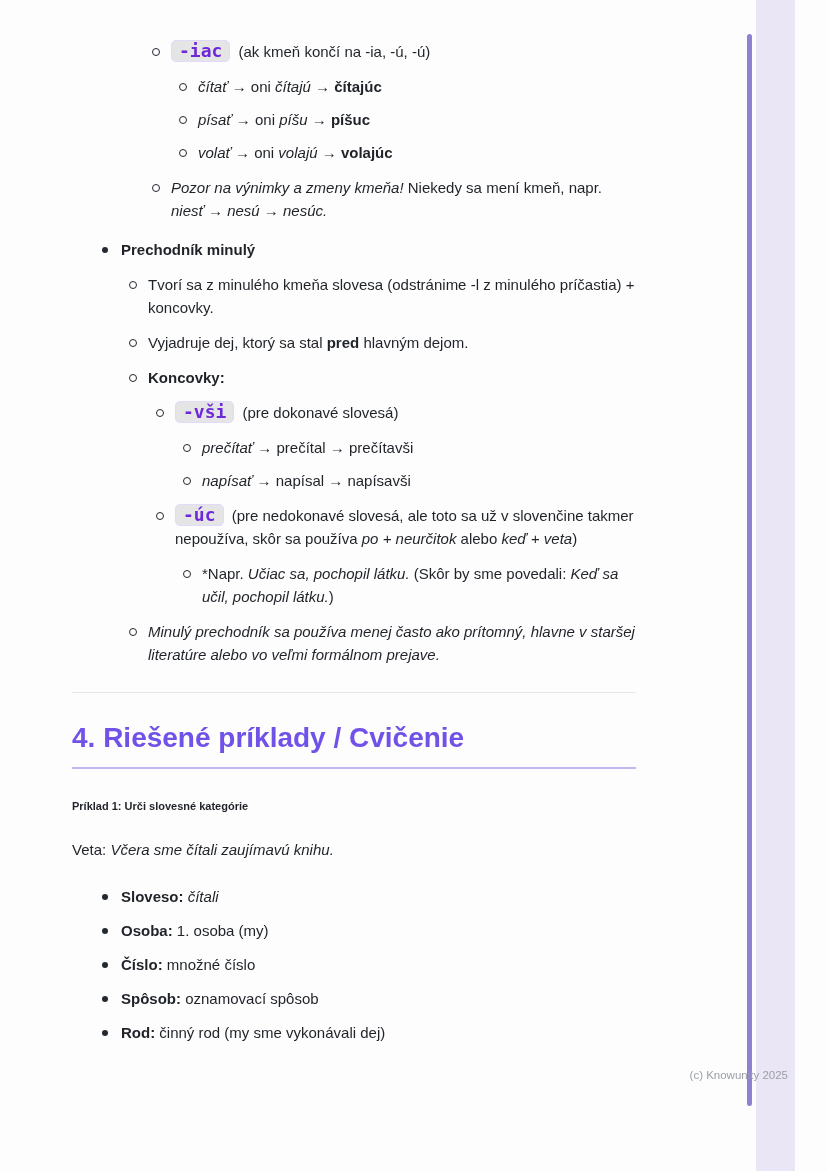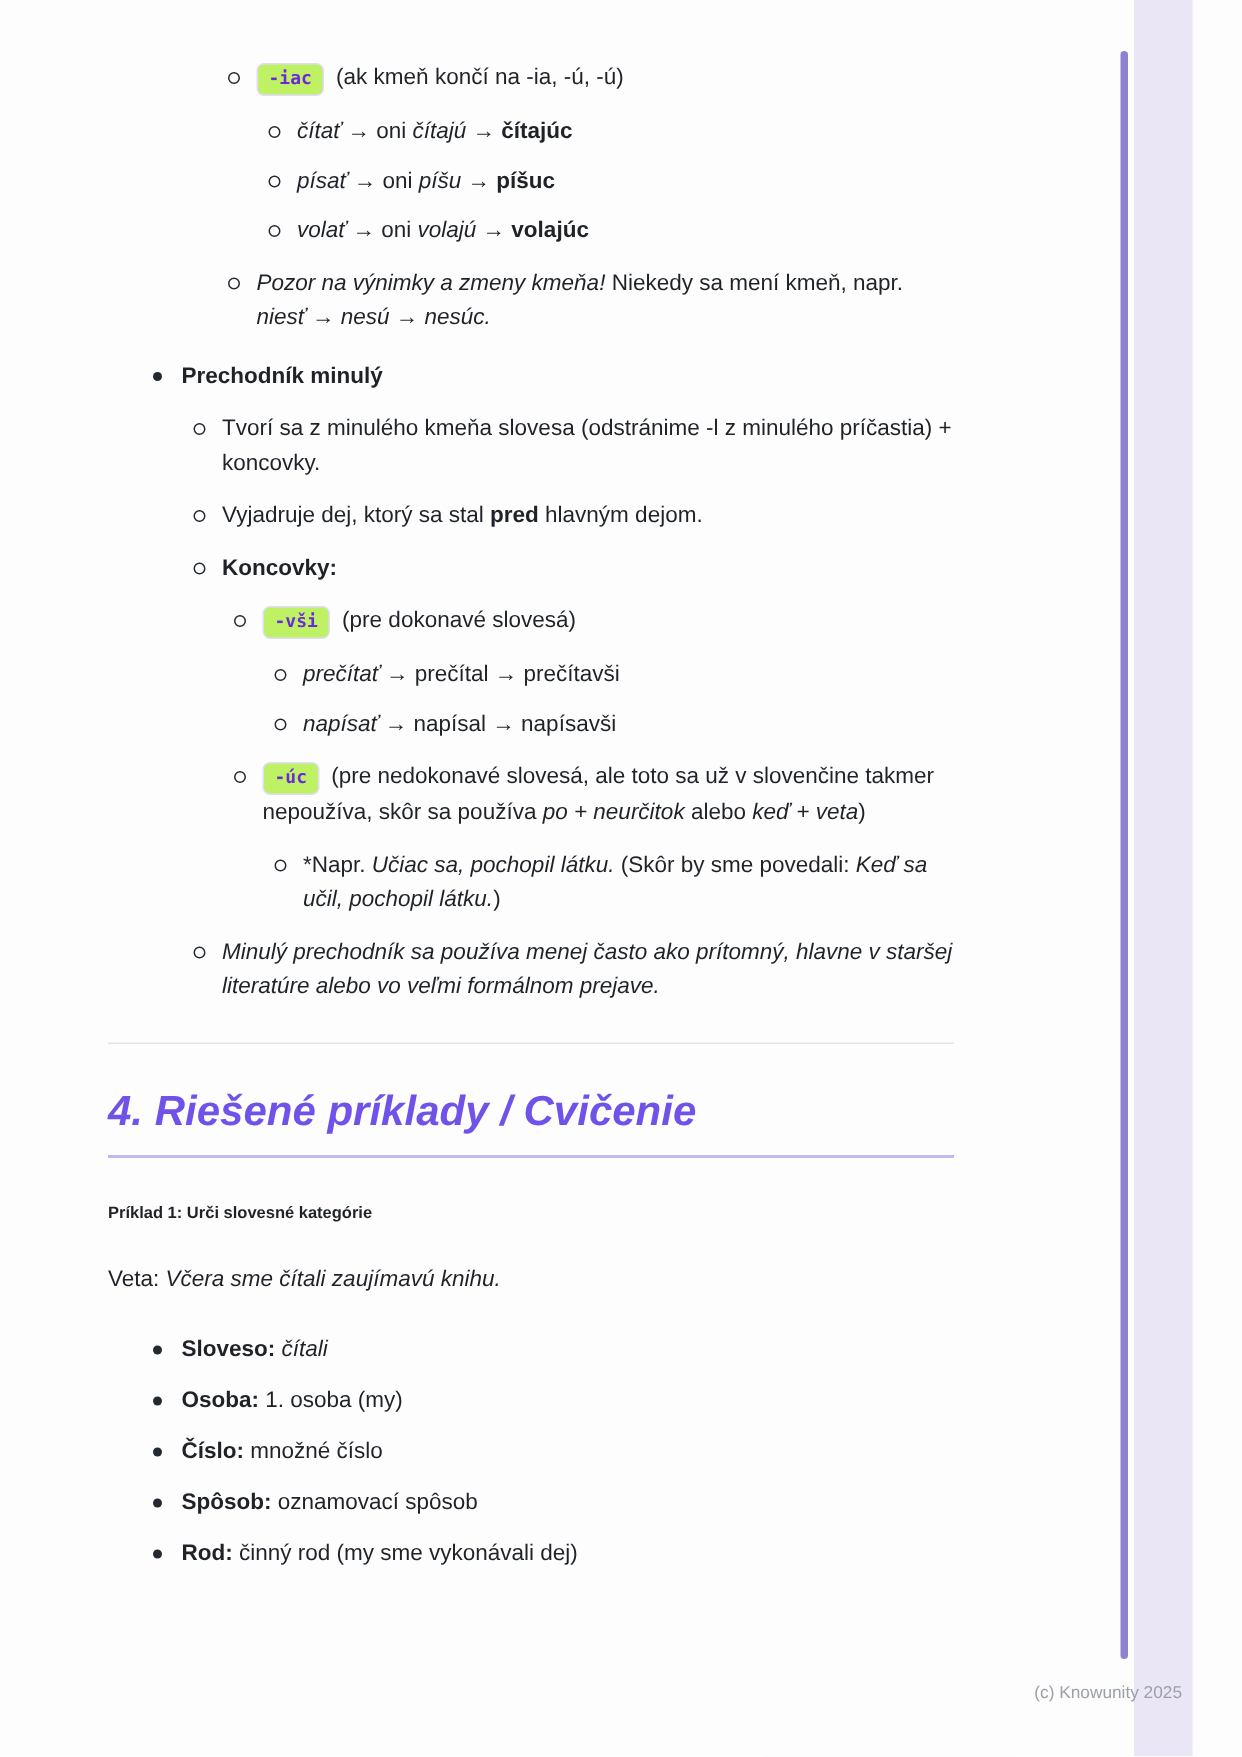--- a/index.html
+++ b/index.html
@@ -55,24 +55,24 @@
     top: 8.5px;
   }
   .depth1 { margin-left: 28px; margin-top: 16px; }
   .depth3 { margin-left: 78px; }
   .tight > .li { margin-bottom: 10px; }
   .em { font-style: italic; }
   .b  { font-weight: 700; }
   .badge {
     display: inline-block;
     font-family: "DejaVu Sans Mono", "Liberation Mono", monospace;
-    font-size: 12px;
+    font-size: 18px;
     font-weight: 700;
     color: #6d28d9;
-    background: #bef264;
+    background: #e5e5e5;
     border: 1px solid #e2dafb;
     border-radius: 5px;
     padding: 1px 7px 2px;
     margin-right: 4px;
     line-height: 17px;
     vertical-align: baseline;
   }
   .rule {
     border: none;
     border-top: 1px solid #e6e6ea;
@@ -80,29 +80,28 @@
     width: 100%;
   }
   .heading {
     margin: 28px 0 0 0;
     font-size: 28px;
     line-height: 34px;
     font-weight: 700;
     color: #7152e8;
     padding-bottom: 12px;
     border-bottom: 2px solid #c3b8f5;
-    font-style: italic;
   }
   .bold-p { margin: 26px 0 0 0; font-size: 11px; line-height: 23px; font-weight: 700; }
   .p { margin: 20px 0 0 0; font-size: 15px; line-height: 23px; }
   .cats { margin-top: 24px; }
   .cats > .li { margin-bottom: 11px; }
   .footer {
     position: absolute;
-    top: 1123px; right: 40px;
+    top: 1069px; right: 40px;
     font-size: 11.5px;
     color: #9aa0a6;
     z-index: 2;
   }
 </style>
 </head>
 <body>
 
 <div class="page">
 

